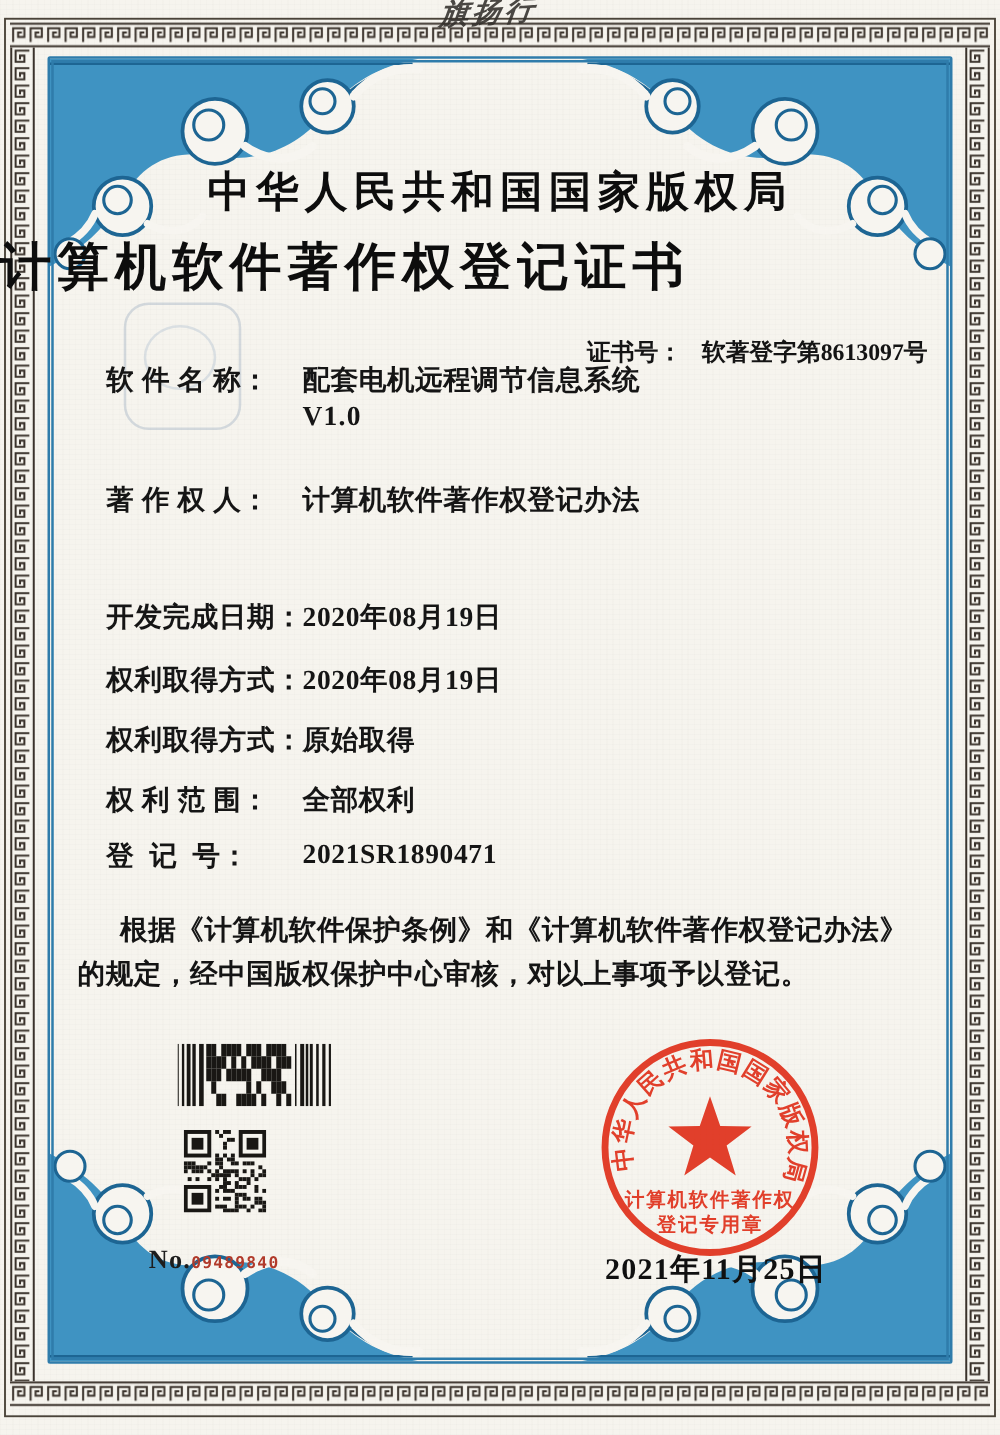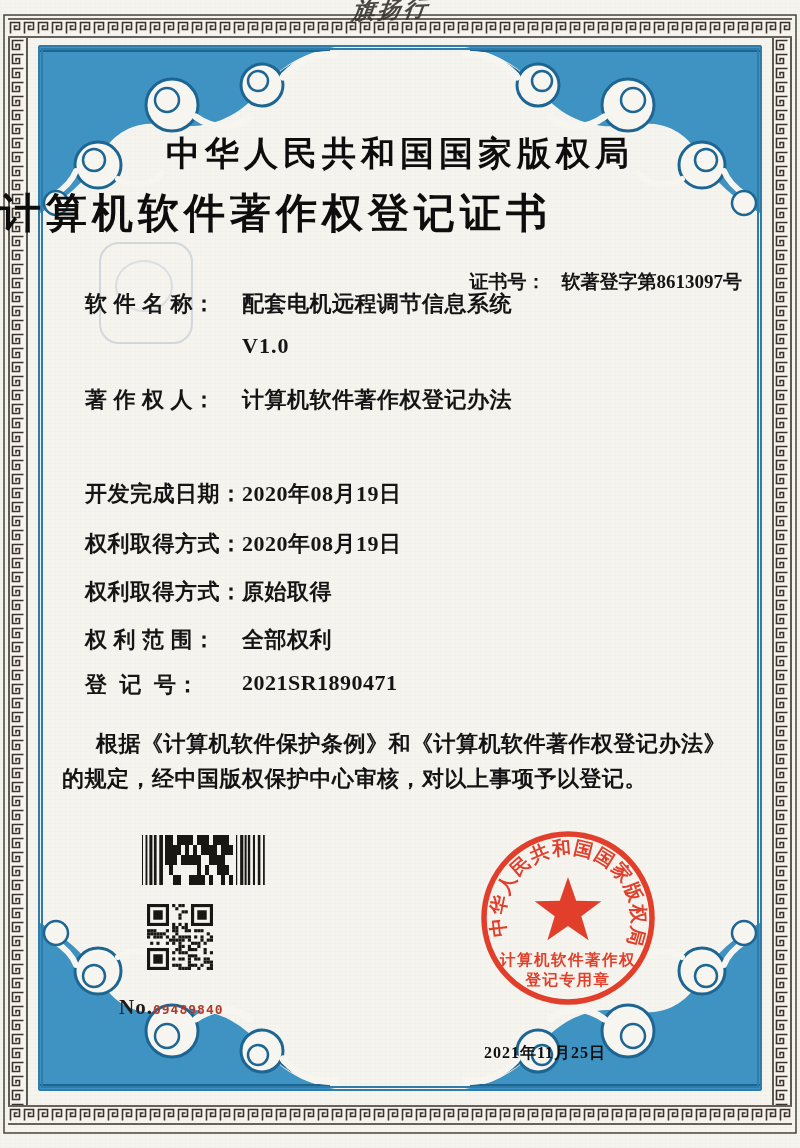--- a/index.html
+++ b/index.html
@@ -41,39 +41,39 @@
     position:absolute; left:99px; top:242px; width:94px; height:102px;
     border:2px solid rgba(130,152,178,.30); border-radius:20px;
   }
   .watermark-stamp .wm-circle {
     position:absolute; left:14px; top:16px; width:58px; height:52px;
     border:2px solid rgba(120,150,185,.22); border-radius:50%;
   }
   .field-row { position:absolute; left:85px; font-size:22px; font-weight:700; }
   .field-label { position:absolute; left:0; top:0; white-space:pre; letter-spacing:.5px; }
   .field-value { position:absolute; left:157px; top:0; white-space:pre; letter-spacing:.5px; }
-  .field-value2 { position:absolute; left:157px; top:44px; white-space:pre; letter-spacing:1px; }
+  .field-value2 { position:absolute; left:157px; top:31px; white-space:pre; letter-spacing:1px; }
   .statement {
     position:absolute; left:62px; top:726px; width:684px;
     font-size:22px; font-weight:700; line-height:35px;
     text-indent:34px; letter-spacing:.5px; color:#141414;
   }
   .barcode { position:absolute; left:142px; top:835px; width:126px; height:50px; }
   .qr { position:absolute; left:147px; top:904px; width:66px; height:66px; }
   .serial { position:absolute; left:119px; top:995px; font-size:21px; font-weight:700; }
   .serial .no { color:#1d1d1d; letter-spacing:1px; }
   .serial .num {
     font-family:"DejaVu Sans Mono","Liberation Mono",monospace;
     color:#b13a2b; letter-spacing:1px; font-size:13px;
   }
   .seal { position:absolute; left:478px; top:826px; width:180px; height:184px; opacity:.94; }
   .seal text { font-family:"Liberation Serif","DejaVu Serif",serif; }
   .issue-date {
-    position:absolute; left:484px; top:999px; font-size:16px; font-weight:700;
-    letter-spacing:1px; color:#101010;margin-top:44px;
+    position:absolute; left:484px; top:999px; font-size:24px; font-weight:700;
+    letter-spacing:1px; color:#101010;
   }
 </style>
 </head>
 <body>
 
 <div class="page">
 
   <svg class="deco-svg" viewBox="0 0 800 1148" xmlns="http://www.w3.org/2000/svg">
     <defs>
       <pattern id="gkH" width="14" height="20" patternUnits="userSpaceOnUse">

